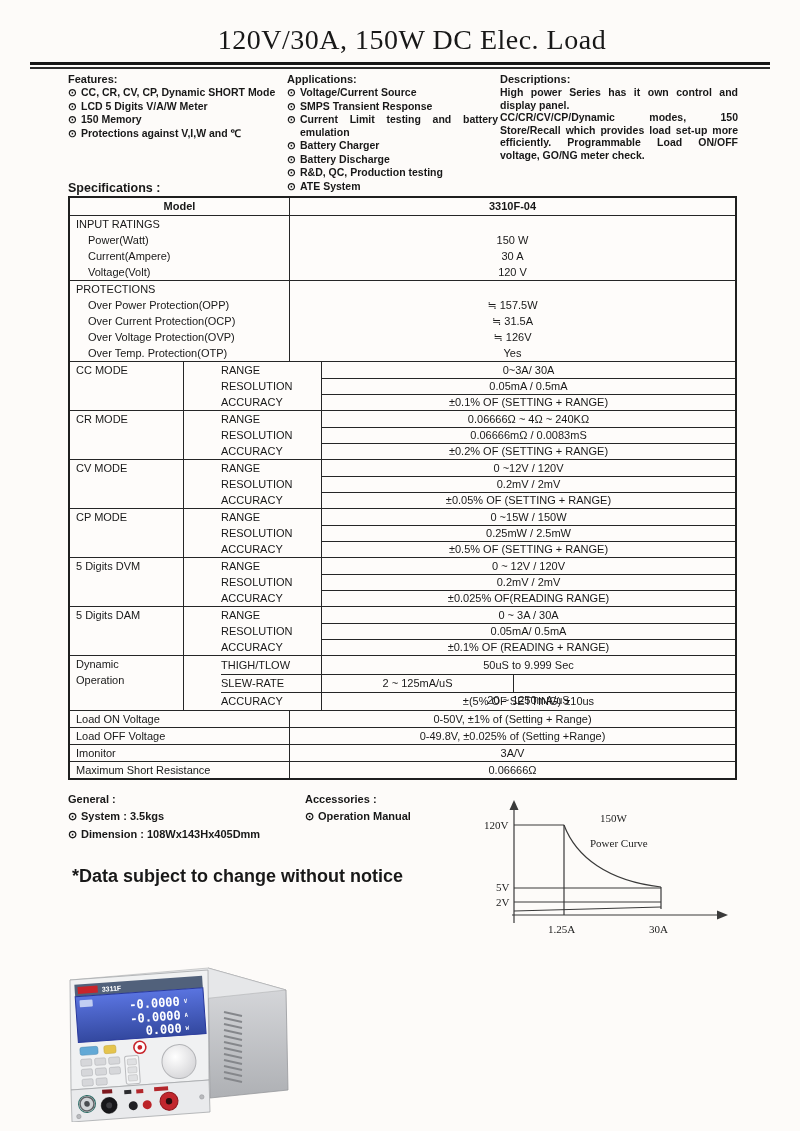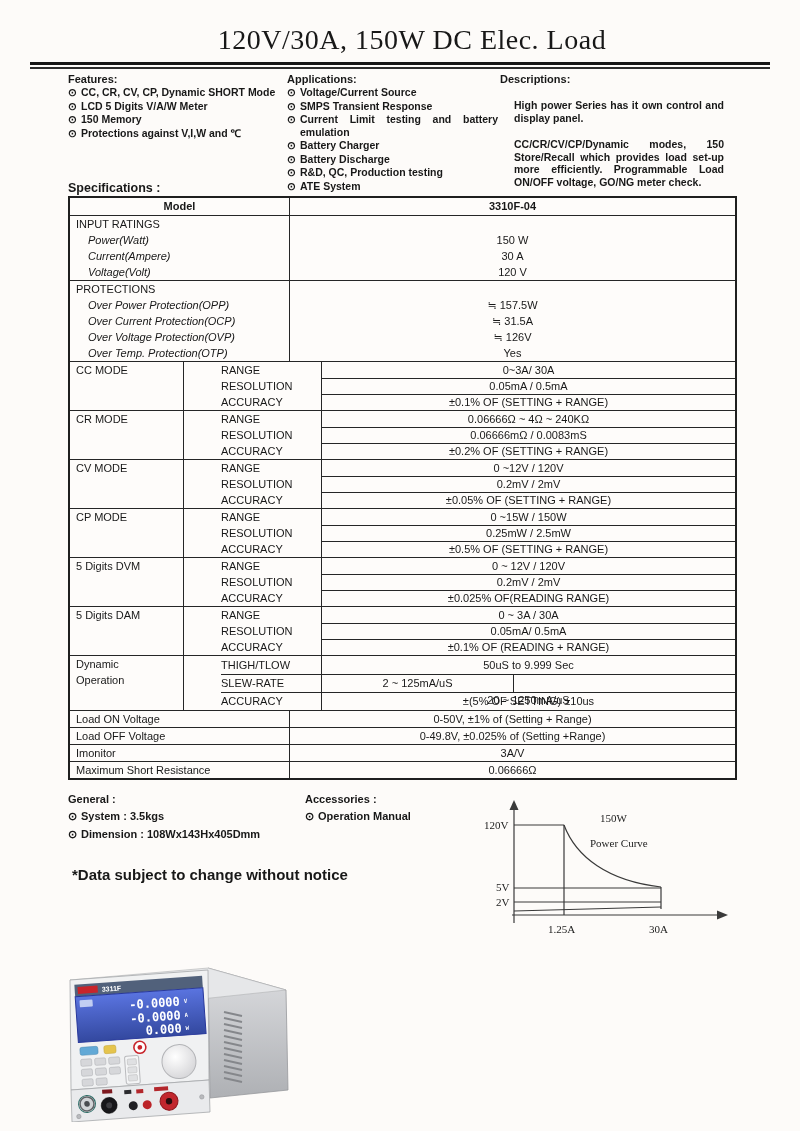--- a/index.html
+++ b/index.html
@@ -14,50 +14,50 @@
 
   
   .col{position:absolute;top:73px;}
   .col-features{left:68px;width:219px;}
   .col-apps{left:287px;width:211px;}
   .col-desc{left:500px;width:238px;}
   .sec-h{font-size:11px;font-weight:bold;margin-bottom:1px;}
   .bullet{position:relative;padding-left:13px;font-size:10.5px;font-weight:bold;line-height:12.5px;margin-bottom:1px;}
   .bullet::before{content:"⊙";position:absolute;left:0;top:0;}
   .col-apps .bullet{text-align:justify;}
-  .desc-p{font-size:10.5px;font-weight:bold;line-height:12.5px;text-align:justify;margin:14px;}
+  .desc-p{font-size:10.5px;font-weight:bold;line-height:12.5px;text-align:justify;margin:0;}
 
   
   .spec-h{position:absolute;left:68px;top:181px;font-size:12.5px;font-weight:bold;}
   .spec-table{position:absolute;left:68px;top:196px;width:669px;border:2px solid #1f1f1f;background:#fefcfa;font-size:11px;box-sizing:border-box;}
   .tr{display:flex;border-top:1px solid #262626;}
   .tr:first-child{border-top:none;}
   .cA{width:114px;border-right:1px solid #262626;box-sizing:border-box;padding-left:6px;}
   .cB{width:106px;border-right:1px solid #262626;box-sizing:border-box;padding-left:5px;margin-left:32px;}
   .cAB{width:220px;border-right:1px solid #262626;box-sizing:border-box;padding-left:6px;}
   .cC{flex:1;text-align:center;}
   .line{height:16px;line-height:16px;}
-  .ind{padding-left:12px;font-style:italic;}
+  .ind{padding-left:12px;}
   .hrow{height:17px;line-height:17px;font-weight:bold;}
   .hrow.center{text-align:center;padding-left:0;}
   .vrow{height:16px;line-height:16px;box-sizing:border-box;}
   .vrow.bt{border-top:1px solid #262626;line-height:15px;}
   .drow{height:18px;line-height:18px;box-sizing:border-box;}
   .drow.bt{border-top:1px solid #262626;line-height:17px;}
   .split{display:flex;flex-direction:column;}
   .split .half-l{width:46.5%;border-right:1px solid #262626;box-sizing:border-box;text-align:center;}
   .split .half-r{flex:1;text-align:center;}
 
   
   .gen{position:absolute;left:68px;top:793px;width:230px;}
   .acc{position:absolute;left:305px;top:793px;width:180px;}
   .gen .bullet,.acc .bullet{font-size:11px;line-height:16px;margin-bottom:2px;}
   .gen .sec-h,.acc .sec-h{margin-bottom:3px;}
 
-  .footnote{position:absolute;left:72px;top:866px;font-size:15px;font-weight:bold;}
+  .footnote{position:absolute;left:72px;top:866px;font-size:18px;font-weight:bold;}
 
   .chart{position:absolute;left:472px;top:795px;width:275px;height:145px;}
   .chart text{font-family:"Liberation Serif",serif;font-size:11px;fill:#222;}
 
   .device{position:absolute;left:58px;top:930px;width:240px;height:192px;}
 </style>
 </head>
 <body>
 
 <div class="page">

